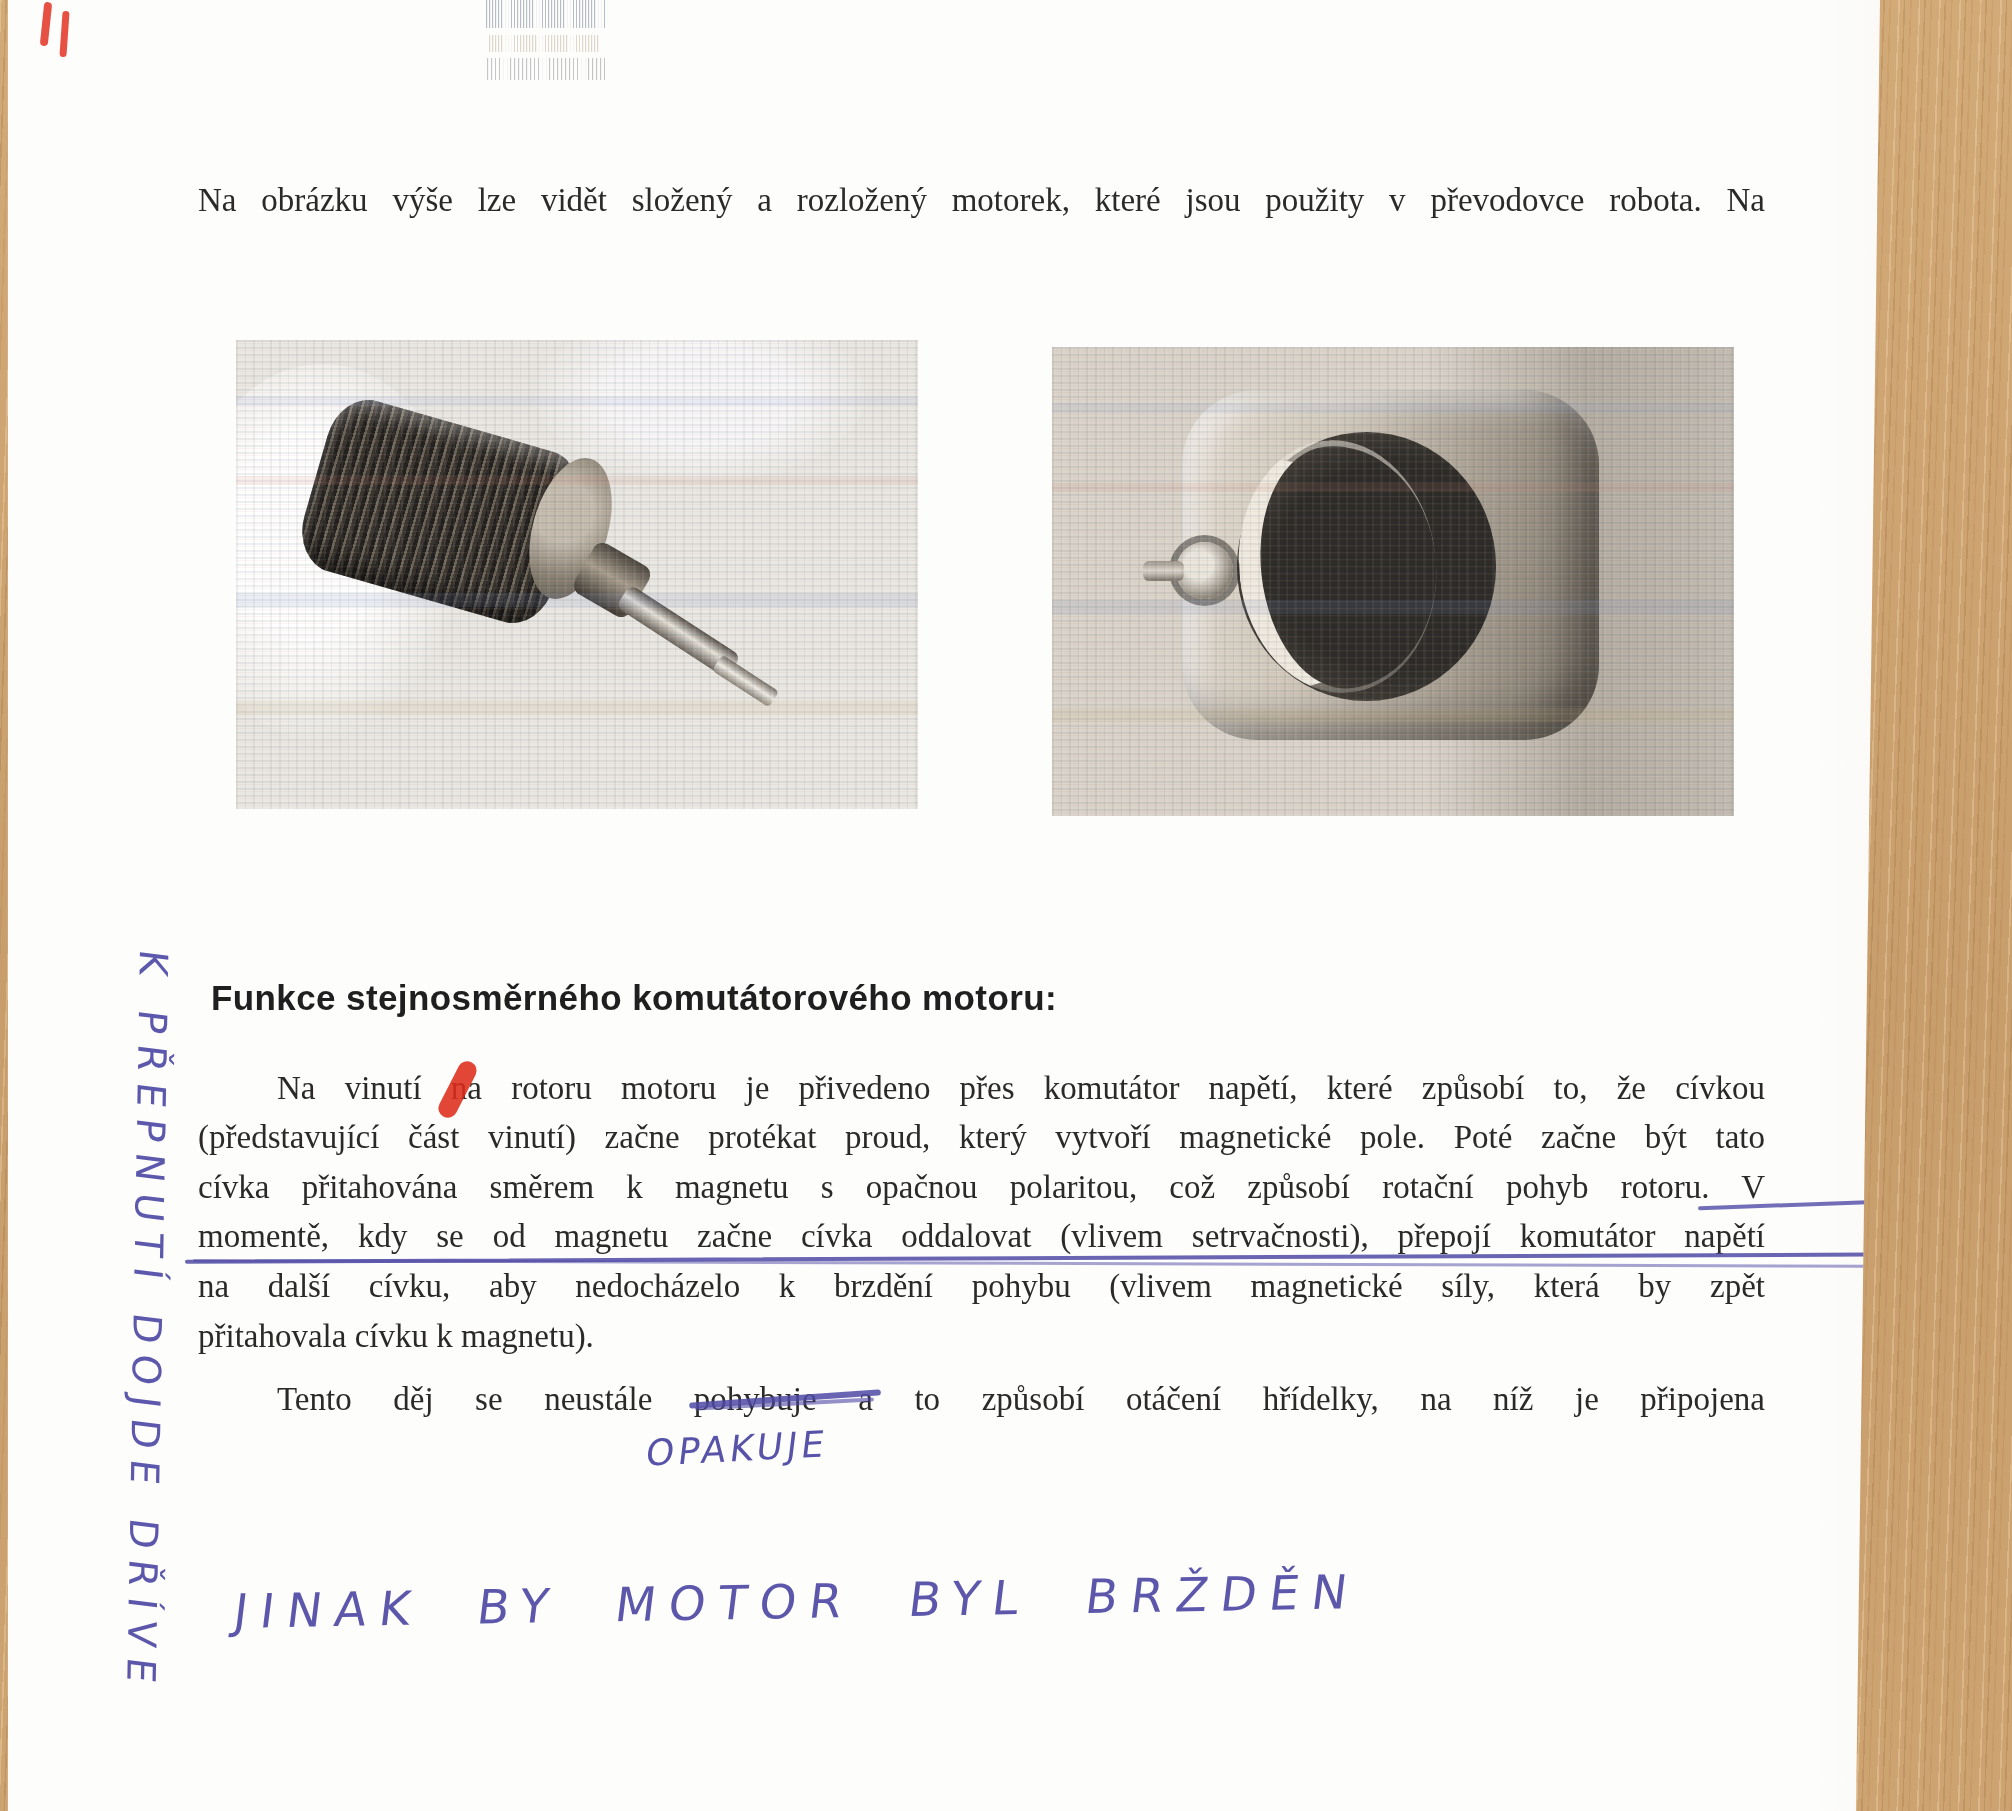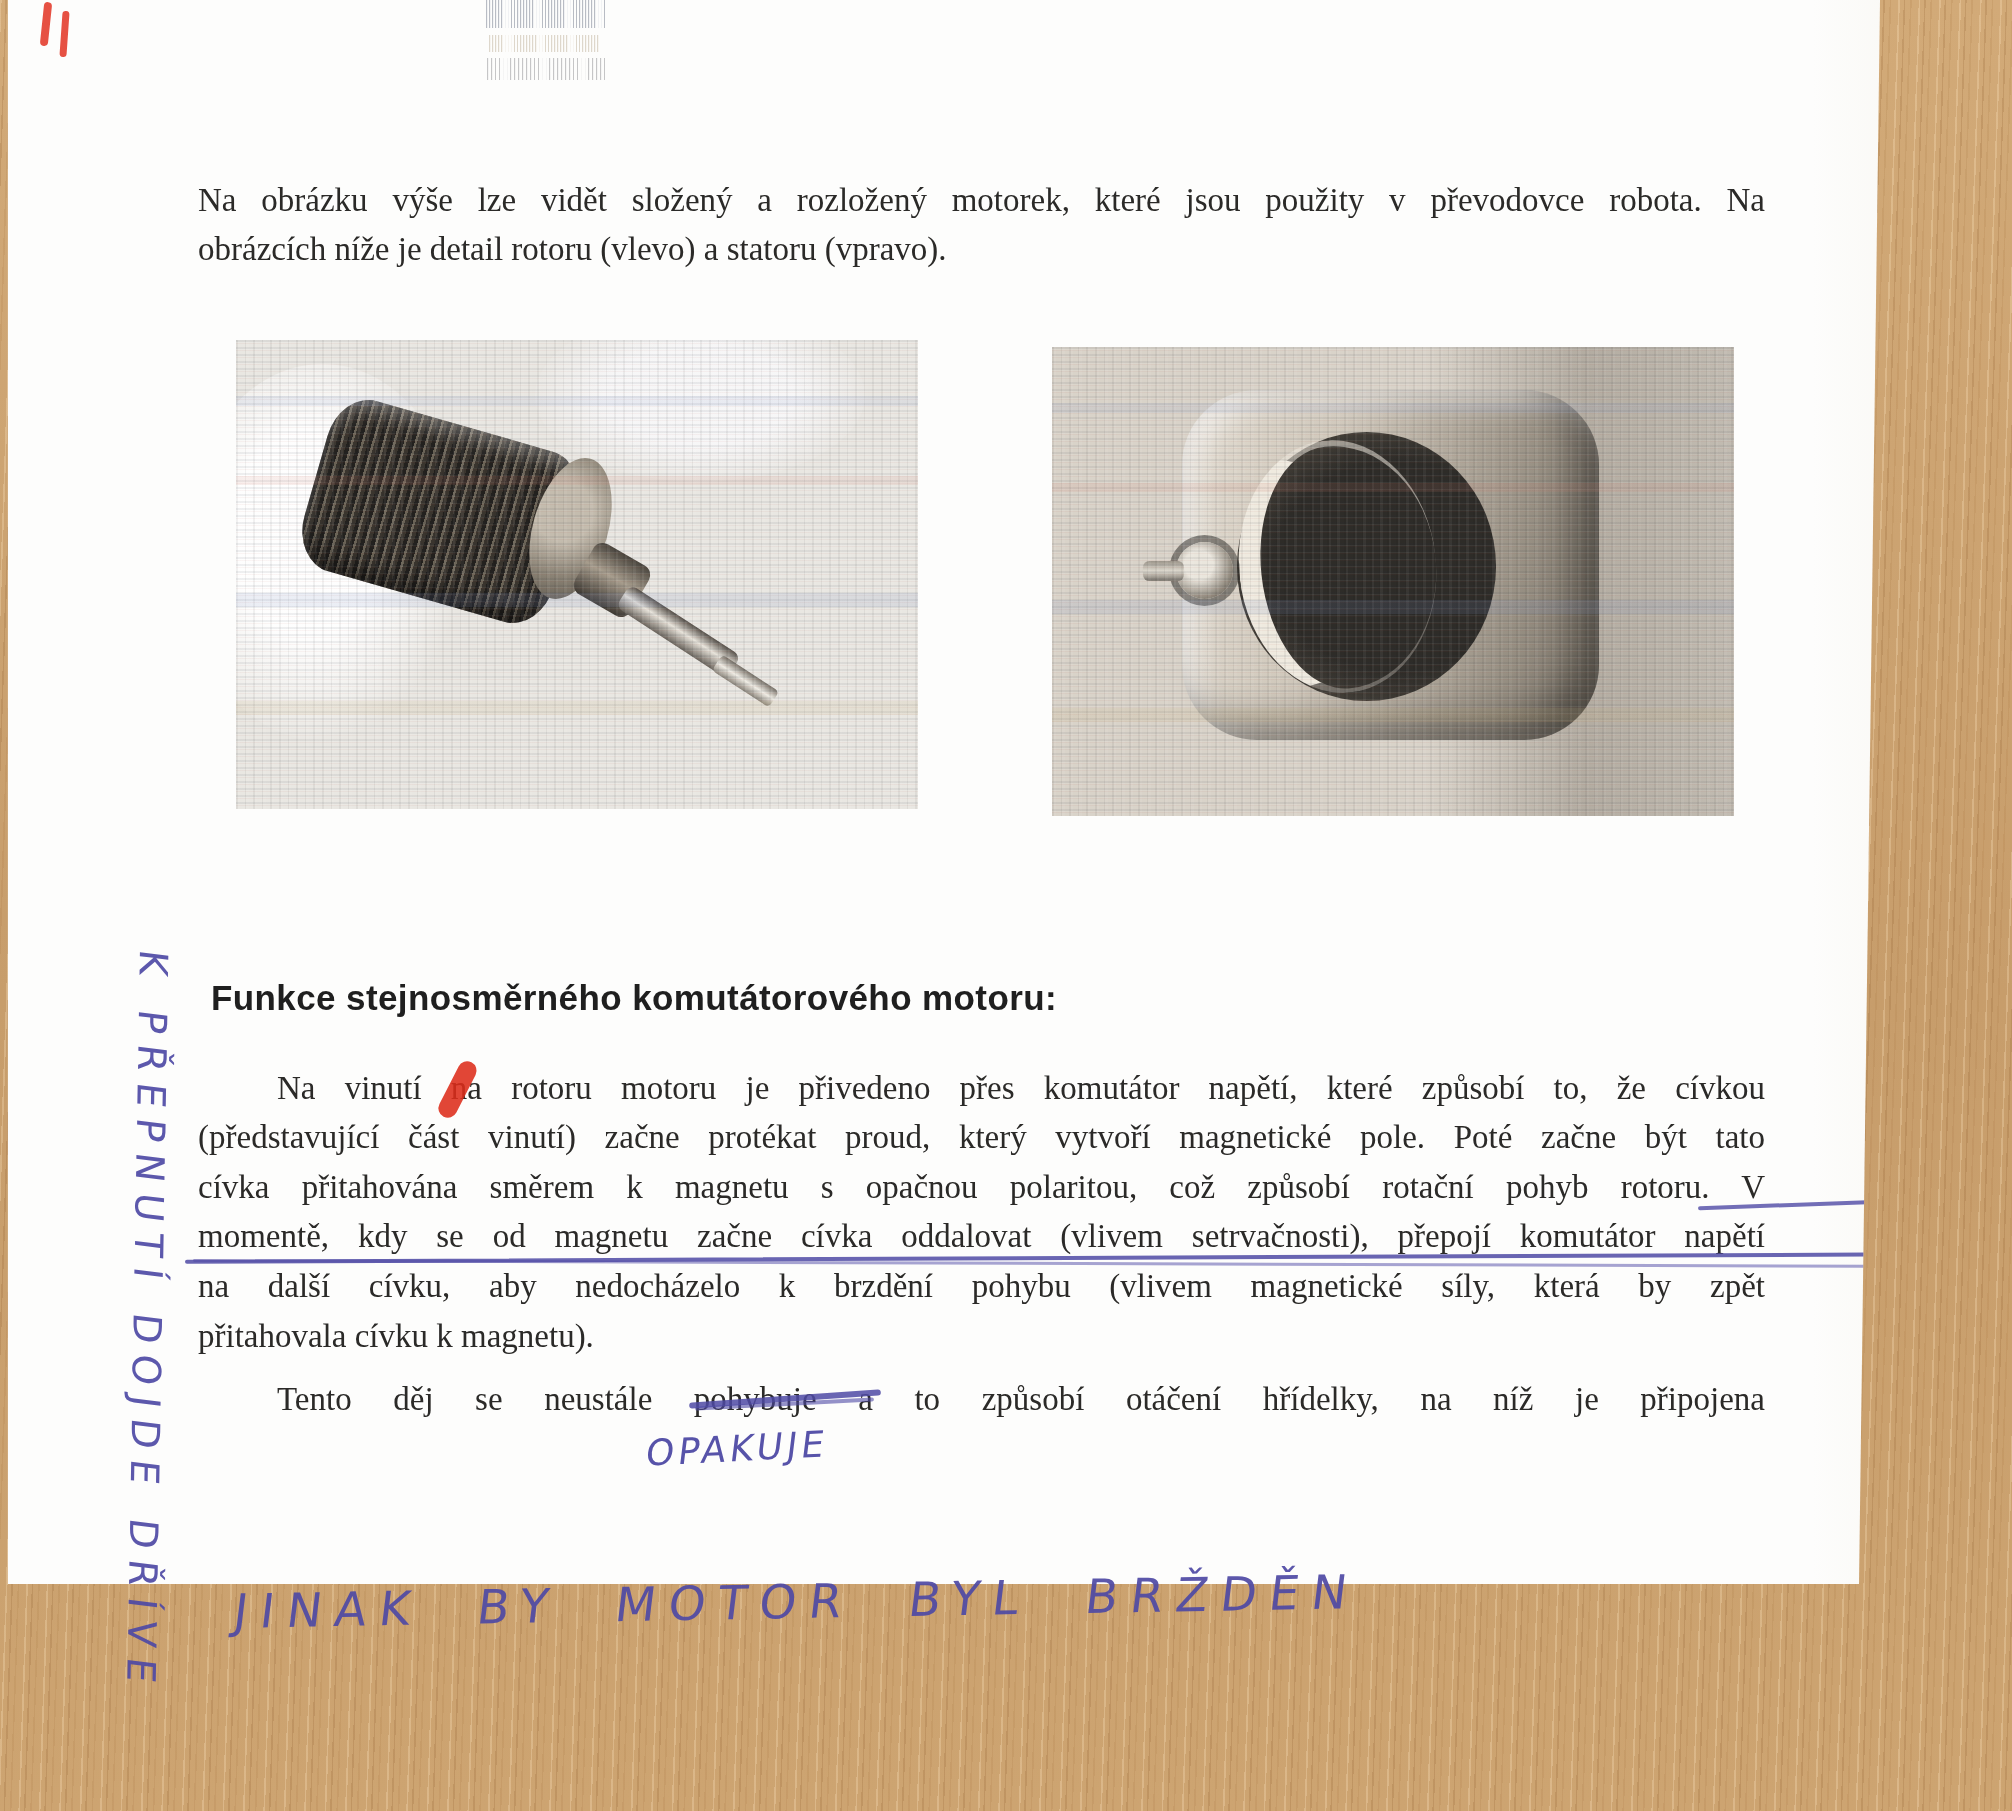--- a/index.html
+++ b/index.html
@@ -6,21 +6,21 @@
   body{
     width:2013px;height:1811px;position:relative;
     background-color:#c9a06e;
     background-image:
       repeating-linear-gradient(92deg, rgba(255,232,196,.28) 0 1.6px, rgba(0,0,0,0) 1.6px 5.5px,
         rgba(138,88,40,.20) 5.5px 7px, rgba(0,0,0,0) 7px 11.8px, rgba(170,120,66,.18) 11.8px 13.4px, rgba(0,0,0,0) 13.4px 20.4px),
       linear-gradient(180deg,#d2aa78 0%,#c79d6b 55%,#cda471 100%);
     font-family:"Liberation Serif","DejaVu Serif",serif;
   }
   .paper{
-    position:absolute;left:0;top:0;width:2013px;height:1584px;
+    position:absolute;left:0;top:0;width:2013px;height:1811px;
     background:linear-gradient(90deg,#fdfdfc 0%,#fdfdfc 90%,#f8f6f1 97%,#edeae2 100%);
     clip-path:polygon(7.9px 0,1880px 0,1856px 1811px,7.9px 1811px);
   }
   
   .noise{position:absolute;background:
      repeating-linear-gradient(90deg, rgba(72,82,104,.38) 0 0.8px, rgba(205,210,220,.25) 0.8px 1.6px, rgba(0,0,0,0) 1.6px 3.1px);}
   .noise.n2{background:repeating-linear-gradient(90deg, rgba(150,128,92,.30) 0 0.8px, rgba(225,215,200,.22) 0.8px 1.6px, rgba(0,0,0,0) 1.6px 3.1px);}
   .noise.n3{background:repeating-linear-gradient(90deg, rgba(90,90,95,.34) 0 0.8px, rgba(210,210,212,.2) 0.8px 1.6px, rgba(0,0,0,0) 1.6px 3.9px);}
   .corner-mark{position:absolute;background:#e23322;border-radius:4.7px;opacity:.85;}
 
@@ -107,21 +107,20 @@
 <div class="paper">
 
   <div class="noise" style="left:486px;top:0;width:119px;height:28px;"></div>
   <div class="noise n2" style="left:489px;top:35px;width:112px;height:17.3px;"></div>
   <div class="noise n3" style="left:487px;top:58px;width:118px;height:22px;"></div>
 
   <div class="corner-mark" style="left:42px;top:1.6px;width:7.9px;height:44px;transform:rotate(6deg);"></div>
   <div class="corner-mark" style="left:61px;top:11px;width:7px;height:46px;transform:rotate(4deg);"></div>
 
   <div class="serif-line" style="top:175px;">Na obrázku výše lze vidět složený a rozložený motorek, které jsou použity v převodovce robota. Na</div>
-  <div class="serif-line noj" style="top:224px;">obrázcích níže je detail rotoru (vlevo) a statoru (vpravo).</div>
 
   <div class="photo photo-left">
     <div class="el glare"></div>
     <div class="el glare2"></div>
     <div class="el coil"></div>
     <div class="el coil-end"></div>
     <div class="el collar"></div>
     <div class="el shaft"></div>
     <div class="el shaft-tip"></div>
   </div>

